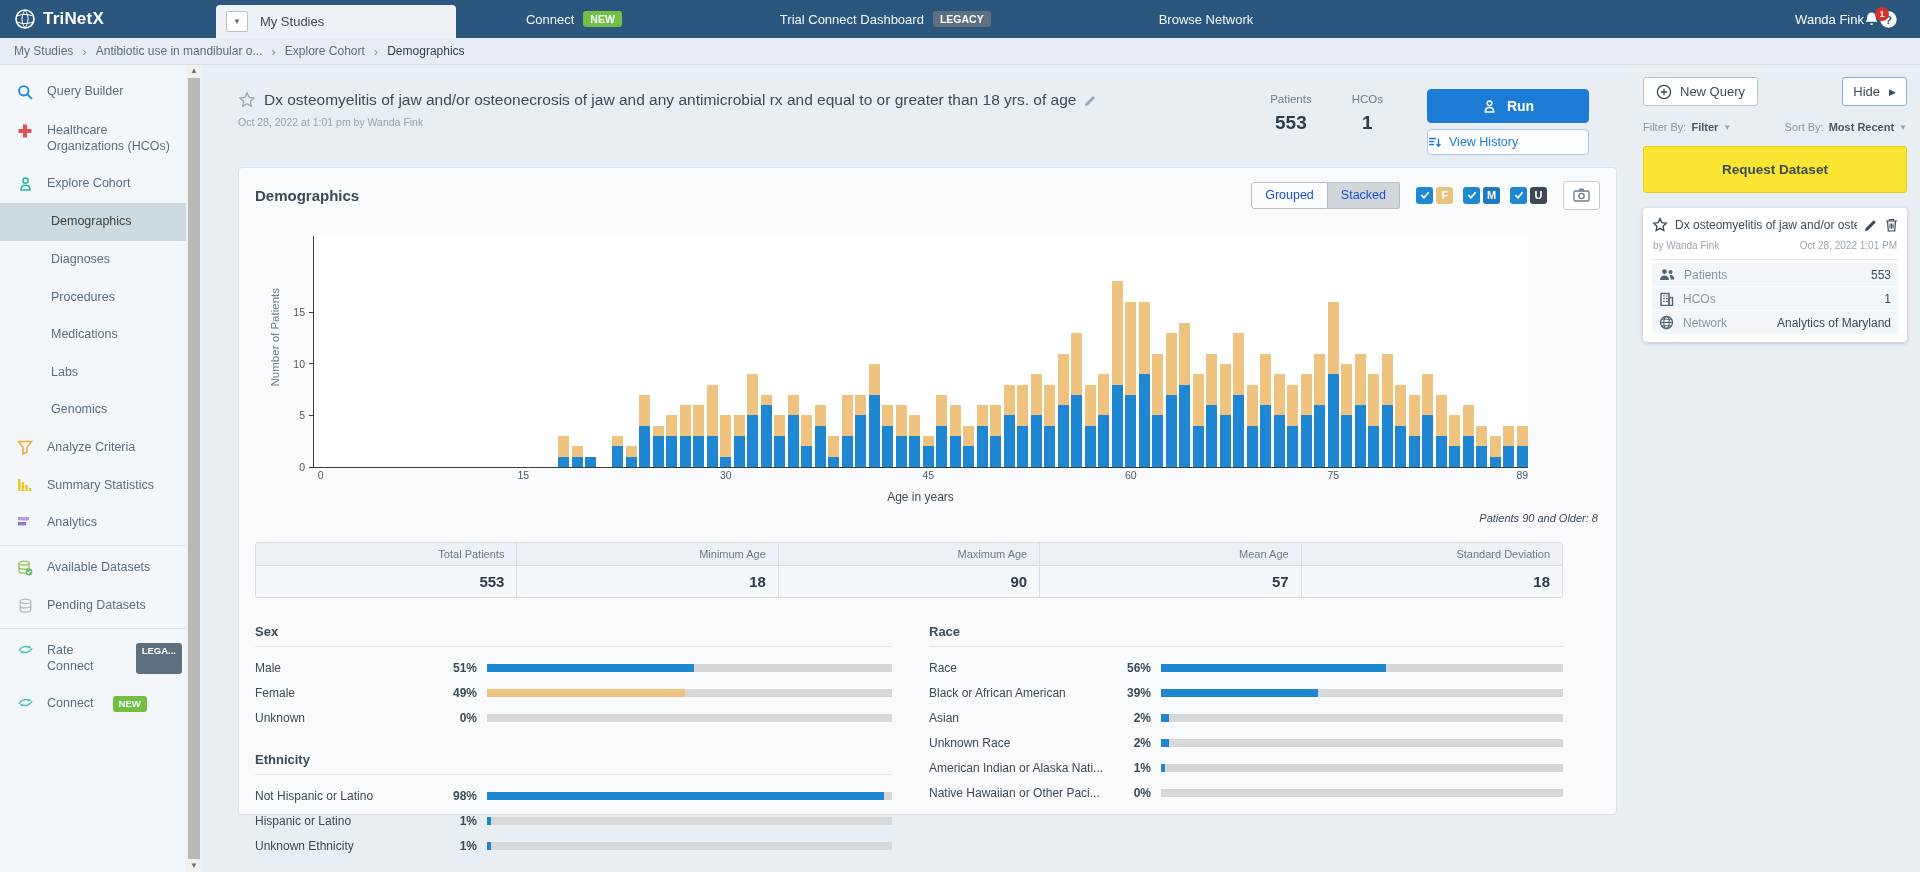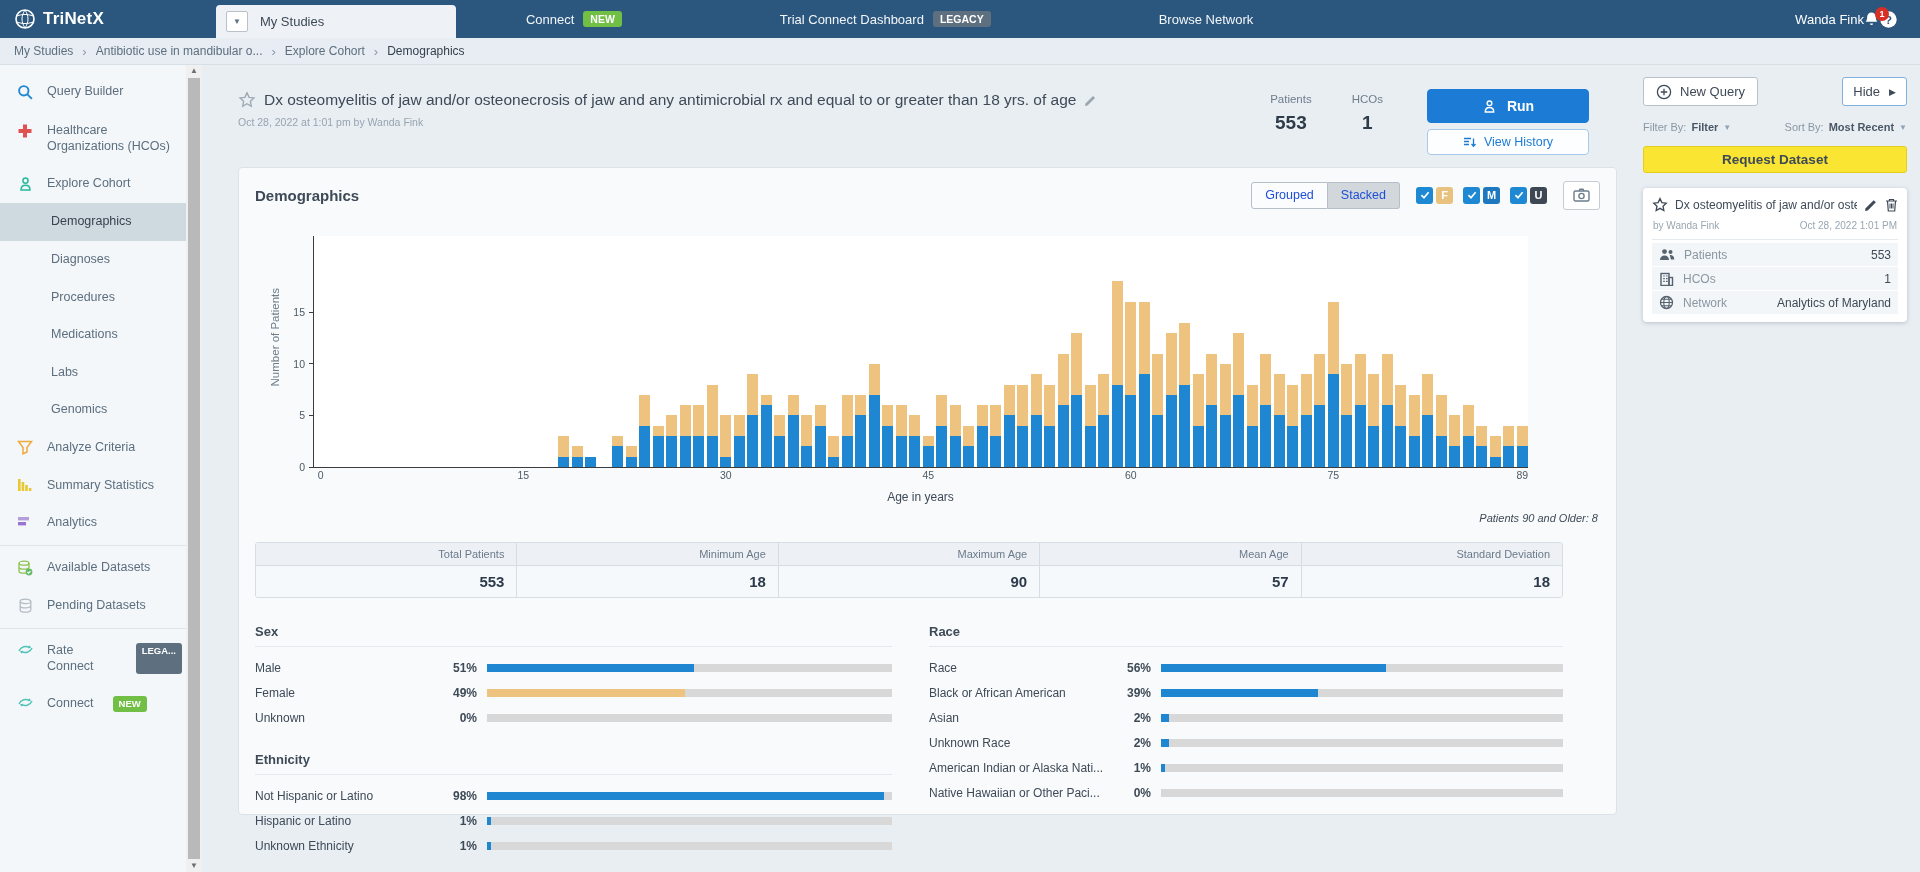--- a/index.html
+++ b/index.html
@@ -51,21 +51,21 @@
   .main { flex:1; padding:14px 12px 0 36px; min-width:0; }
   .header-row { display:flex; align-items:flex-start; }
   .title-block { flex:1; padding-top:12px; min-width:0; }
   .title-line { display:flex; align-items:center; gap:8px; font-size:15.5px; color:#3e4a57; }
   .subtitle { font-size:10.5px; color:#98a4b0; margin-top:7px; }
   .hstats { display:flex; gap:40px; margin:14px 44px 0 10px; text-align:center; }
   .stat-label { font-size:11.5px; color:#6e7d8b; }
   .stat-value { font-size:19px; font-weight:bold; color:#2e3b49; margin-top:7px; }
   .actions { display:flex; flex-direction:column; gap:6px; margin-top:10px; margin-right:28px; }
   .run-btn { width:162px; height:34px; background:#1c7cd5; color:#fff; font-weight:bold; font-size:14px; border:1px solid #1c7cd5; border-radius:4px; display:flex; align-items:center; justify-content:center; gap:10px; cursor:pointer; }
-  .vh-btn { width:162px; height:26px; background:#fdfeff; border:1px solid #a9c9e8; color:#1c7cd5; font-size:12.5px; border-radius:4px; display:flex; align-items:center; justify-content:center; gap:8px; cursor:pointer; }
+  .vh-btn { width:162px; height:26px; background:#fdfeff; border:1px solid #a9c9e8; color:#1c7cd5; font-size:12.5px; border-radius:4px; display:flex; align-items:center; justify-content:flex-start; gap:8px; cursor:pointer; }
 
   
   .panel { margin-top:12px; background:#f8fafb; border:1px solid #dbe2e8; border-radius:4px; padding:10px 16px 0; height:648px; }
   .panel-head { display:flex; align-items:center; height:34px; }
   .panel-title { font-size:15px; font-weight:bold; color:#3e4a57; }
   .controls { margin-left:auto; display:flex; align-items:center; gap:16px; }
   .segmented { display:flex; }
   .seg { height:27px; padding:0 13px; border:1px solid #b6bfc7; background:#fbfcfd; font-size:12.5px; color:#1d4ed8; display:flex; align-items:center; cursor:pointer; }
   .seg:first-child { border-radius:3px 0 0 3px; }
   .seg:last-child { border-radius:0 3px 3px 0; border-left:none; }
@@ -115,21 +115,21 @@
   
   .rpanel { width:291px; padding:12px 13px 0 14px; }
   .rp-top { display:flex; justify-content:space-between; align-items:center; }
   .nq-btn { height:29px; padding:0 12px; background:#fff; border:1px solid #b9c2ca; border-radius:3px; font-size:13px; color:#3e4a57; display:flex; align-items:center; gap:8px; cursor:pointer; }
   .hide-btn { height:29px; padding:0 10px; background:#fff; border:1px solid #7fb0de; border-radius:3px; font-size:13px; color:#3e4a57; display:flex; align-items:center; gap:9px; cursor:pointer; }
   .hide-arrow { font-size:9px; color:#3e4a57; }
   .rp-filter { display:flex; justify-content:space-between; margin-top:15px; font-size:11px; color:#8a97a3; }
   .filt-grp { display:flex; align-items:center; gap:5px; cursor:pointer; }
   .filt-val { color:#4a5866; font-weight:bold; }
   .dd-caret { font-size:8px; color:#8fa3b5; }
-  .req-btn { margin-top:13px; width:100%; height:27px; background:#fae533; border:1px solid #e3cf1b; border-radius:3px; font-size:13.5px; font-weight:bold; color:#3e4a57; display:flex; align-items:center; justify-content:center; cursor:pointer; }
+  .req-btn { margin-top:13px; width:100%; height:47px; background:#fae533; border:1px solid #e3cf1b; border-radius:3px; font-size:13.5px; font-weight:bold; color:#3e4a57; display:flex; align-items:center; justify-content:center; cursor:pointer; }
   .qcard { margin-top:15px; background:#fff; border-radius:4px; box-shadow:0 1px 4px rgba(60,72,88,.28); padding:9px 9px 8px; }
   .qcard-title-row { display:flex; align-items:center; gap:7px; }
   .qcard-title { flex:1; font-size:12px; color:#3e4a57; white-space:nowrap; overflow:hidden; }
   .qcard-meta { display:flex; justify-content:space-between; font-size:10px; color:#9aa6b1; margin:7px 1px 8px; }
   .qcard-divider { border-top:1px solid #e4e9ed; }
   .qcard-rows { margin-top:3px; }
   .qcard-row { display:flex; align-items:center; background:#f3f6f8; height:23px; margin-top:1px; padding:0 7px; font-size:12px; }
   .qr-label { color:#8a97a3; margin-left:9px; }
   .qr-value { margin-left:auto; color:#3e4a57; }
   .icon-dim { color:#55626f; }

